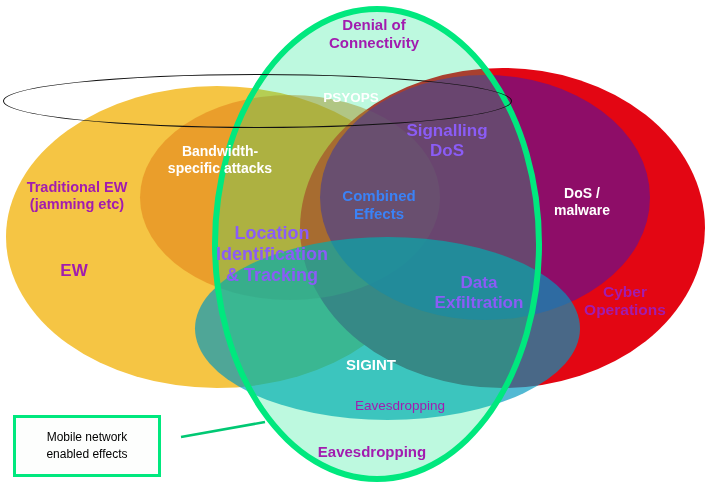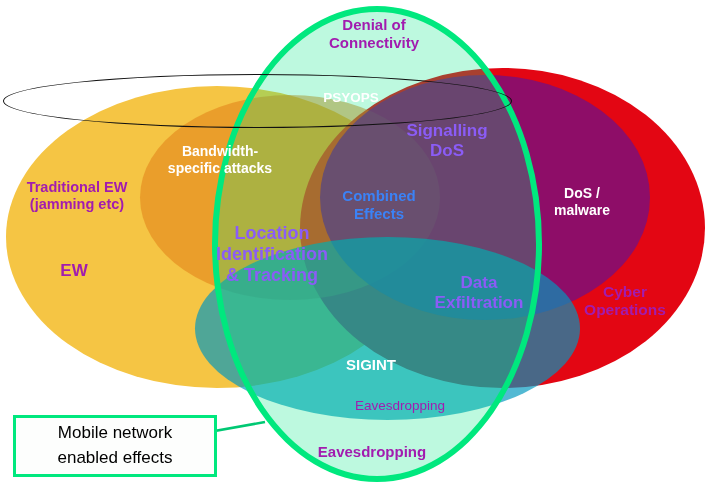--- a/index.html
+++ b/index.html
@@ -23,24 +23,24 @@
   
   #el-yellow {left:6px;  top:86px; width:422px;height:302px;}
   #el-red    {left:300px;top:68px; width:405px;height:320px;}
   #el-orange {left:140px;top:95px; width:300px;height:205px;}
   #el-purple {left:320px;top:75px; width:330px;height:245px;}
   #el-teal   {left:195px;top:237px;width:385px;height:183px;}
   #el-green  {left:212px;top:6px;  width:330px;height:476px;border:6px solid #00e87e;box-sizing:border-box;}
   #el-psyops-outline{left:3px;top:74px;width:509px;height:54px;border:1.6px solid #111;box-sizing:border-box;background:transparent;}
 
   .legend-box{
-    position:absolute;left:13px;top:415px;width:204px;height:62px;
+    position:absolute;left:13px;top:415px;width:148px;height:62px;
     border:3px solid #00e87e;background:#fdfefd;box-sizing:border-box;
     display:flex;align-items:center;justify-content:center;
-    font-size:17px;color:#000;text-align:center;white-space:pre-line;line-height:1.45;
+    font-size:12px;color:#000;text-align:center;white-space:pre-line;line-height:1.45;
   }
   .connector{position:absolute;left:0;top:0;pointer-events:none;}
 </style>
 </head>
 <body>
 
 <div class="stage">
 
   <div class="ellipse" id="el-yellow" style="background: rgb(245, 197, 68);"></div>
   <div class="ellipse" id="el-red" style="background: rgb(227, 6, 19);"></div>

